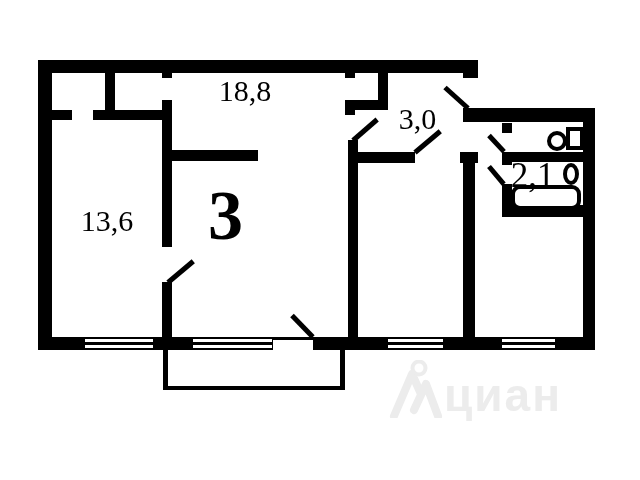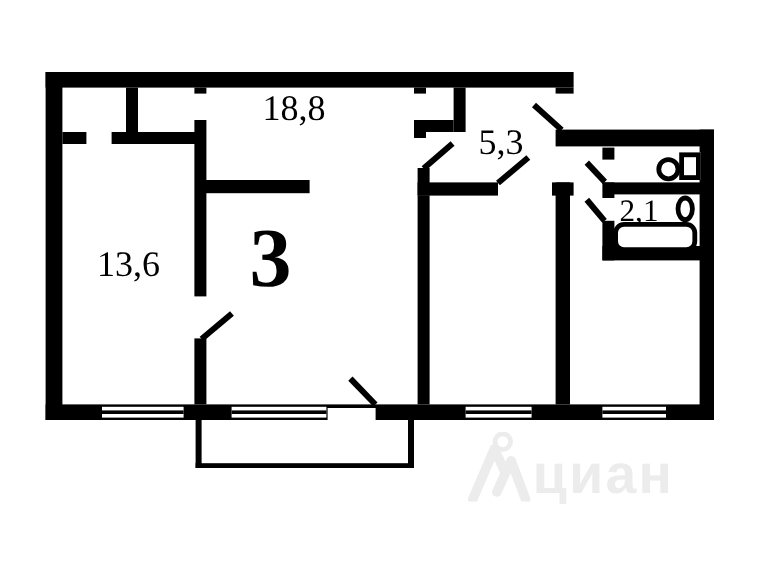--- a/index.html
+++ b/index.html
@@ -6,21 +6,21 @@
   #plan{position:relative;width:640px;height:480px;background:#ffffff;overflow:hidden;
         font-family:"Liberation Serif", serif;}
   .w{position:absolute;background:#000;}
   .leaf{position:absolute;height:5px;background:#000;transform-origin:left center;}
   .win{position:absolute;top:339px;height:9px;background:#fff;z-index:3;}
   .win .mull{position:absolute;left:0;top:3px;width:100%;height:3px;background:#000;}
   .opening{position:absolute;background:#fff;z-index:3;}
   .balc{position:absolute;background:#000;z-index:1;}
   .fixture{position:absolute;background:#fff;border:4px solid #000;box-sizing:border-box;z-index:5;}
   .room-label{position:absolute;color:#000;font-size:30px;text-align:center;line-height:34px;z-index:6;}
-  .small-label{font-size:26px;line-height:28px;}
+  .small-label{font-size:35px;line-height:28px;}
   .desig{position:absolute;left:208px;top:188px;display:flex;align-items:flex-start;z-index:6;color:#000;}
   .desig .big{font-size:70px;line-height:56px;font-weight:bold;}
   .desig .frac{margin-left:4px;width:62px;text-align:center;font-size:34px;}
   .desig .num{line-height:31px;border-bottom:4px solid #000;}
   .desig .den{line-height:31px;padding-top:1px;}
   .wm{position:absolute;left:388px;top:360px;display:flex;align-items:flex-end;z-index:0;color:#ececec;}
   .wm-text{font-family:"Liberation Sans", sans-serif;font-weight:bold;font-size:46px;line-height:46px;letter-spacing:2px;}
 </style>
 </head>
 <body>
@@ -86,21 +86,21 @@
   <div class="balc" style="left:163px;top:350px;width:5px;height:40px;"></div>
   <div class="balc" style="left:163px;top:386px;width:182px;height:4px;"></div>
   <div class="balc" style="left:340px;top:350px;width:5px;height:40px;"></div>
 
   <div class="fixture" style="left:566px;top:127px;width:18px;height:23px;"></div>
   <div class="fixture" style="left:547px;top:131px;width:20px;height:20px;border-radius:50%;"></div>
   <div class="fixture" style="left:563px;top:163px;width:16px;height:22px;border-radius:50%;"></div>
   <div class="fixture" style="left:511px;top:185px;width:70px;height:25px;border-radius:9px;"></div>
 
   <div class="room-label" style="left:200px;top:74px;width:90px;">18,8</div>
-  <div class="room-label" style="left:380px;top:102px;width:75px;">5,3</div>
+  <div class="room-label" style="left:380px;top:102px;width:75px;">3,0</div>
   <div class="room-label" style="left:62px;top:204px;width:90px;">13,6</div>
   <div class="room-label small-label" style="left:505px;top:162px;width:55px;">2,1</div>
 
   <div class="desig">
     <div class="big">3</div>
   </div>
 
   <div class="wm">
     <svg width="56" height="58" viewBox="0 0 56 58">
       <path d="M6,56 L24,14 L33,34 M26,50 L38,24 L50,56" stroke="#ececec" stroke-width="8" fill="none" stroke-linecap="round" stroke-linejoin="round"></path>

